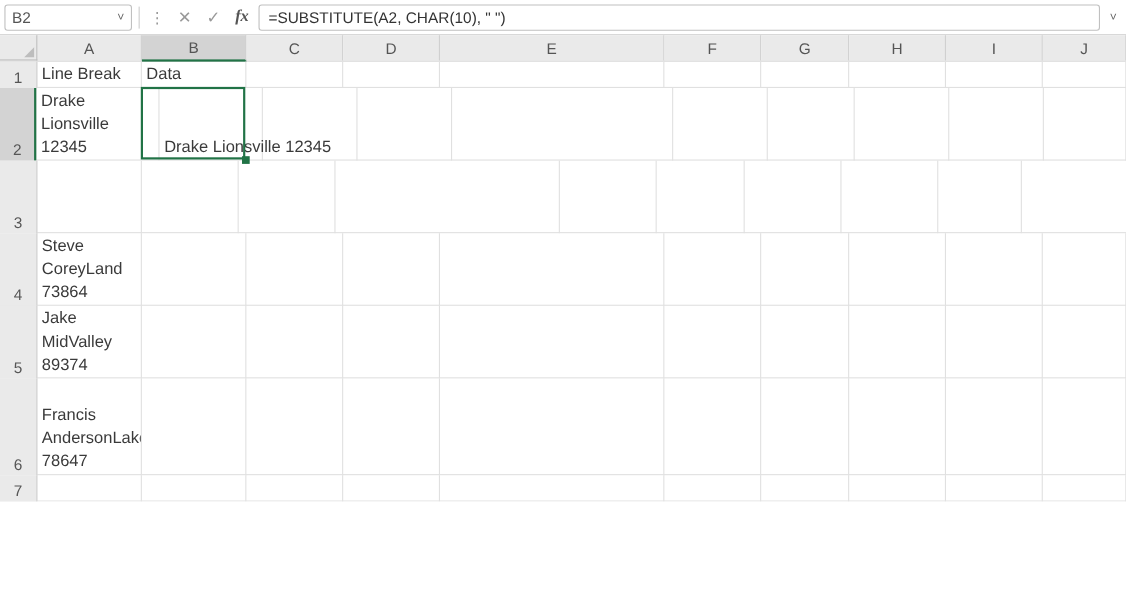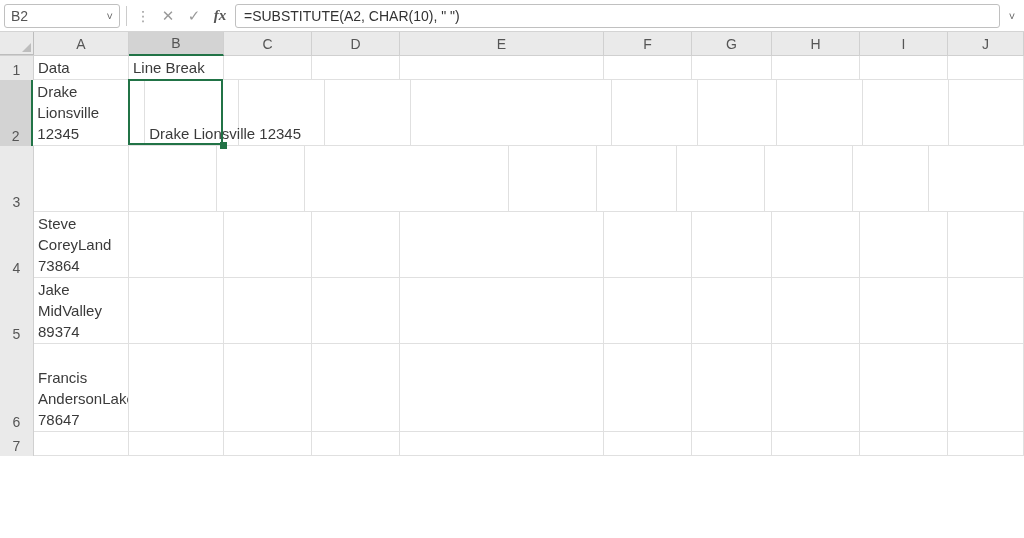--- a/index.html
+++ b/index.html
@@ -63,22 +63,22 @@
       <div class="col-head colE" style="width: 204px;">E</div>
       <div class="col-head colF" style="width: 88px;">F</div>
       <div class="col-head colG" style="width: 80px;">G</div>
       <div class="col-head colH" style="width: 88px;">H</div>
       <div class="col-head colI" style="width: 88px;">I</div>
       <div class="col-head colJ" style="width: 76px;">J</div>
     </div>
 
 <div class="row" style="height: 24px;">
       <div class="row-head" style="height: 24px; align-items: flex-end; padding-bottom: 2px;">1</div>
+      <div class="cell colB" style="width: 95px; height: 24px; display: flex; align-items: flex-end;">Line Break</div>
       <div class="cell colA" style="width: 95px; height: 24px; display: flex; align-items: flex-end;">Data</div>
-      <div class="cell colB" style="width: 95px; height: 24px; display: flex; align-items: flex-end;">Line Break</div>
       <div class="cell colC" style="width: 88px; height: 24px;"></div>
       <div class="cell colD" style="width: 88px; height: 24px;"></div>
       <div class="cell colE" style="width: 204px; height: 24px;"></div>
       <div class="cell colF" style="width: 88px; height: 24px;"></div>
       <div class="cell colG" style="width: 80px; height: 24px;"></div>
       <div class="cell colH" style="width: 88px; height: 24px;"></div>
       <div class="cell colI" style="width: 88px; height: 24px;"></div>
       <div class="cell colJ" style="width: 76px; height: 24px;"></div>
     </div>
     <div class="row" style="height: 66px;">

